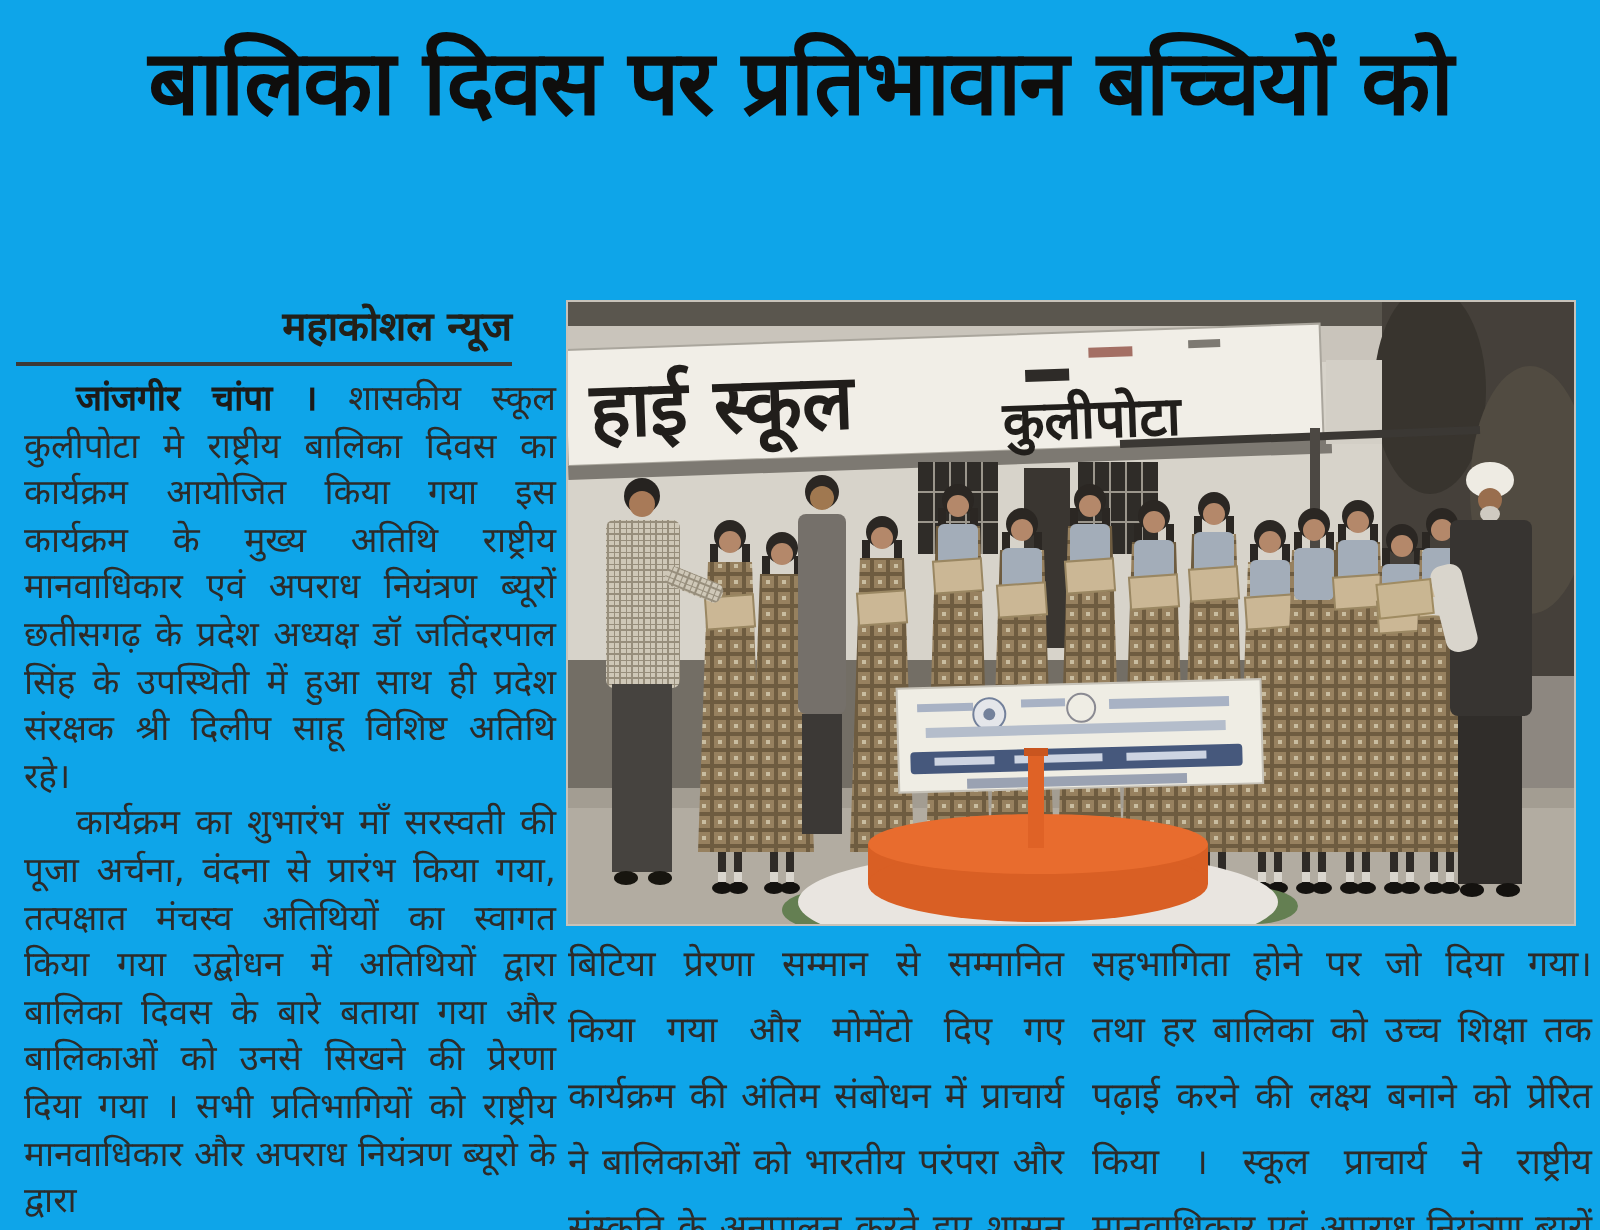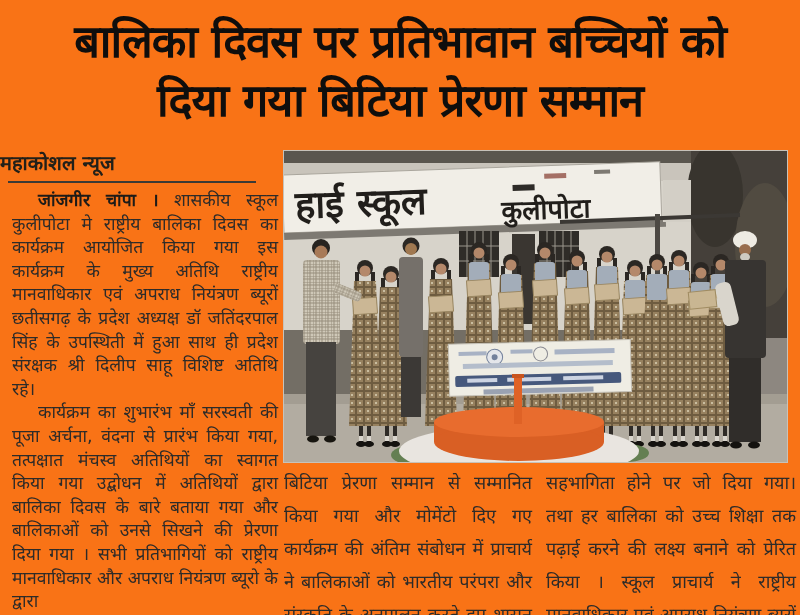--- a/index.html
+++ b/index.html
@@ -1,21 +1,21 @@
 <!DOCTYPE html>
 <html><head>
 <meta charset="utf-8">
 <style>
   html,body{margin:0;padding:0;width:800px;height:615px;overflow:hidden;
     background:#f8f7f4;font-family:"DejaVu Sans","Liberation Sans",sans-serif;}
-  .page{position:absolute;left:0;top:0;width:800px;height:615px;background:#f97316;color:#2d2b29;}
+  .page{position:absolute;left:0;top:0;width:800px;height:615px;background:#0ea5e9;color:#2d2b29;}
   .headline{position:absolute;top:12px;left:0;width:800px;margin:0;text-align:center;
     font-weight:bold;color:#0f0e0d;font-size:45px;line-height:59px;letter-spacing:-1px;}
   .headline span{display:block;}
-  .byline{position:absolute;top:149px;left:0;width:256px;text-align:left;
+  .byline{position:absolute;top:149px;left:0;width:256px;text-align:right;
     font-weight:bold;font-size:20px;color:#222019;}
   .byline-rule{position:absolute;top:181px;left:8px;width:248px;height:0;
     border-top:2px solid #3c3a36;}
   .col{position:absolute;}
   .col-left{left:12px;top:189px;width:266px;}
   .col-mid{left:284px;top:466px;width:248px;}
   .col-right{left:546px;top:466px;width:250px;}
   .para{margin:0;font-size:17.5px;line-height:23.6px;text-align:justify;color:#2d2b29;}
   .col-mid .para,.col-right .para{font-size:18px;line-height:33px;}
   .indent{text-indent:26px;}
@@ -25,21 +25,20 @@
   .photo svg{display:block;}
   svg text{font-family:"DejaVu Sans","Liberation Sans",sans-serif;}
 </style>
 </head>
 <body>
 
 <div class="page">
 
   <h1 class="headline">
     <span>बालिका दिवस पर प्रतिभावान बच्चियों को</span>
-    <span>दिया गया बिटिया प्रेरणा सम्मान</span>
   </h1>
 
   <div class="byline">महाकोशल न्यूज</div>
   <div class="byline-rule"></div>
 
   <div class="col col-left">
     <p class="para indent">
       <strong class="dateline">जांजगीर चांपा ।</strong>
       <span>शासकीय स्कूल कुलीपोटा मे राष्ट्रीय बालिका दिवस का कार्यक्रम आयोजित किया गया इस कार्यक्रम के मुख्य अतिथि राष्ट्रीय मानवाधिकार एवं अपराध नियंत्रण ब्यूरों छतीसगढ़ के प्रदेश अध्यक्ष डॉ जतिंदरपाल सिंह के उपस्थिती में हुआ साथ ही प्रदेश संरक्षक श्री दिलीप साहू विशिष्ट अतिथि रहे।</span>
     </p>

